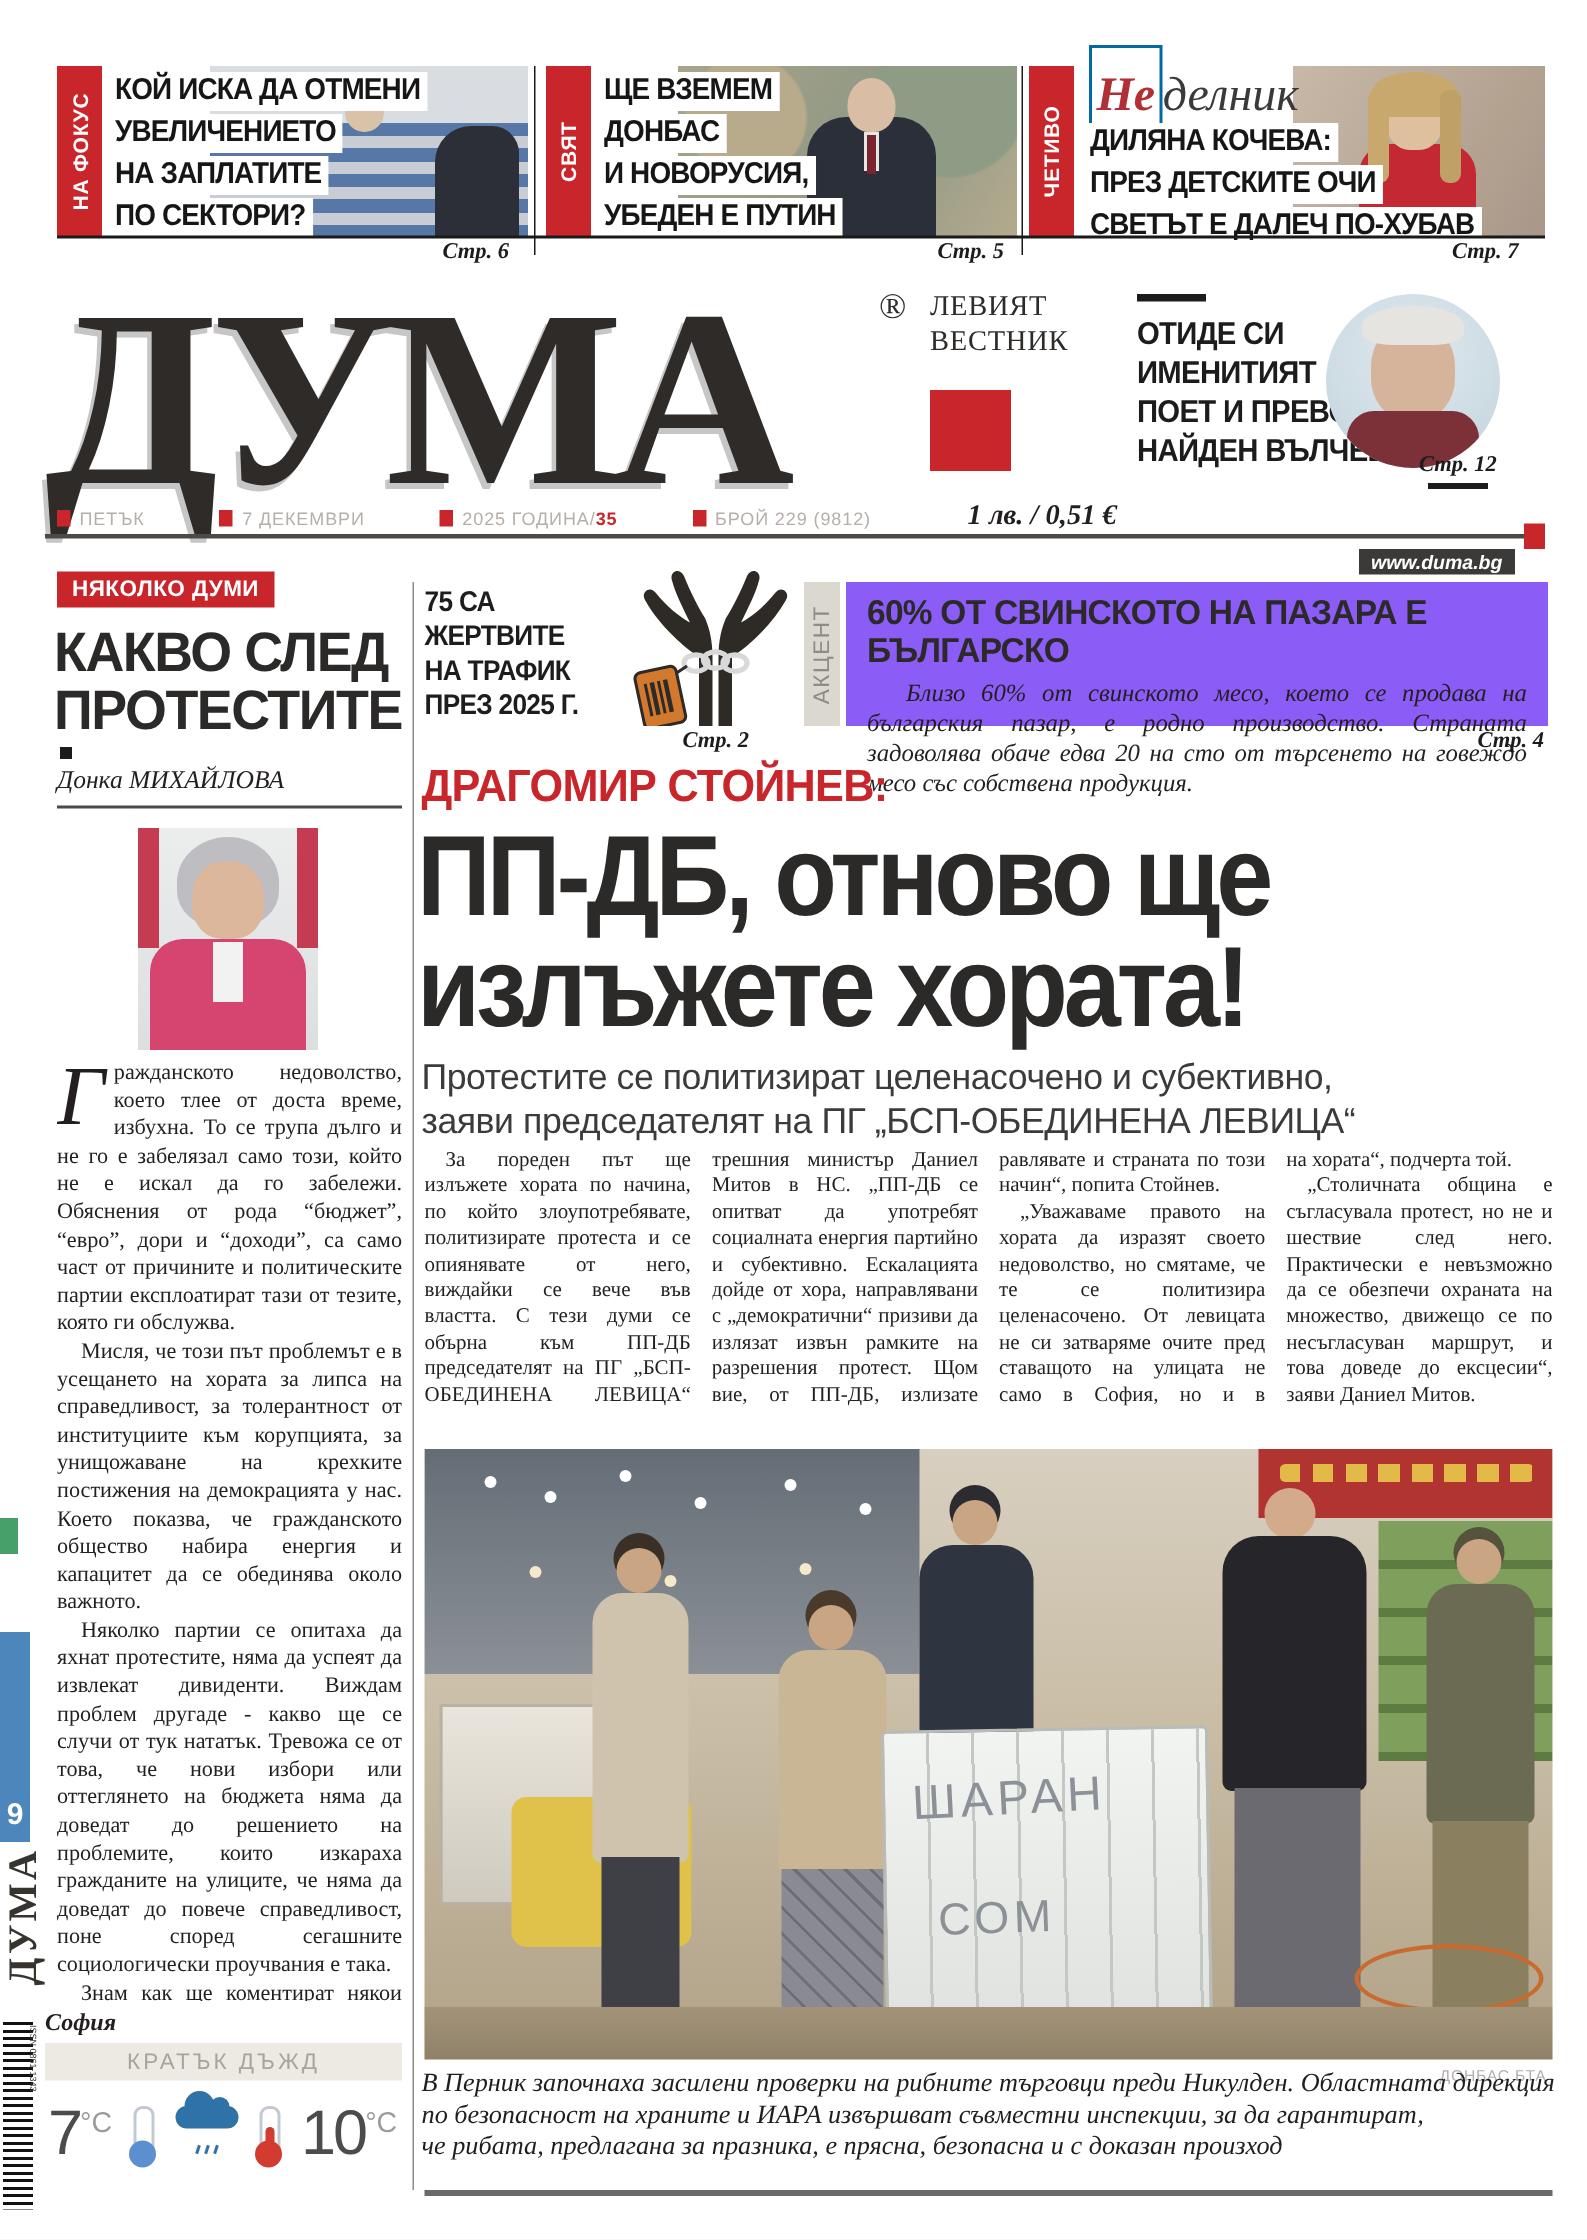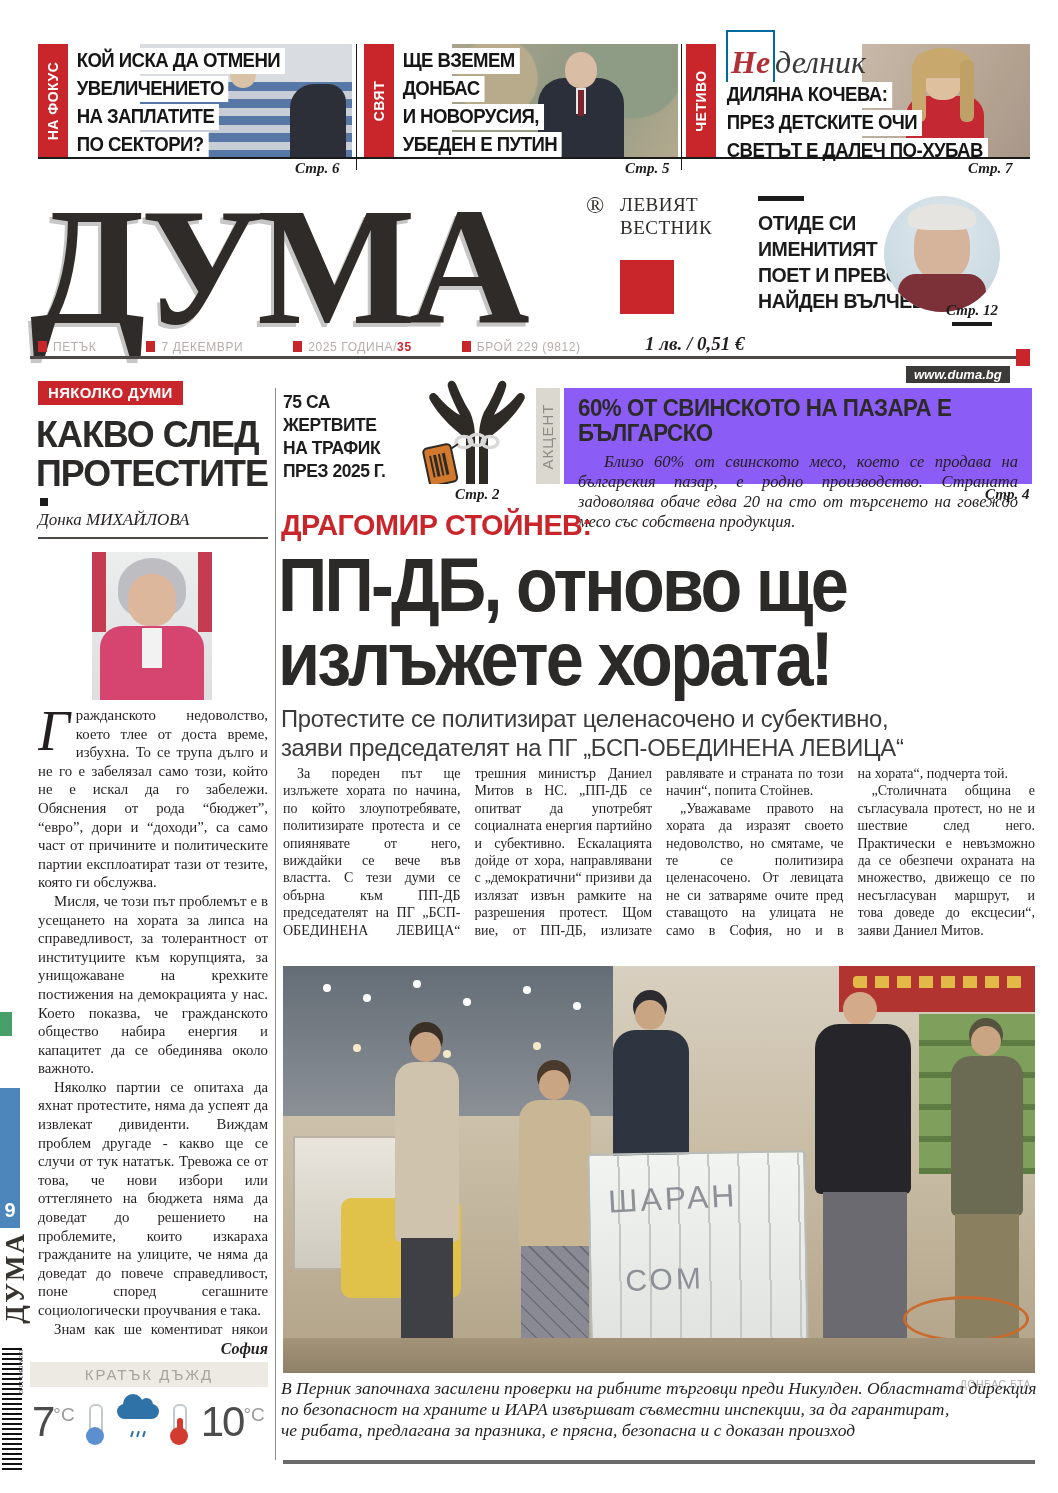--- a/index.html
+++ b/index.html
@@ -221,21 +221,21 @@
     <div class="ph" style="left:36px;top:22px;width:48px;height:52px;background:#dcb79c;border-radius:46% 46% 42% 42%;"></div>
     <div class="ph" style="left:8px;top:74px;width:104px;height:74px;background:#d64570;border-radius:22px 22px 0 0;"></div>
     <div class="ph" style="left:50px;top:76px;width:20px;height:40px;background:#f2f2f2;"></div>
   </div>
   <div class="abs optext" style="left:38px;top:706px;width:230px;height:628px;overflow:hidden;">
     <p class="first">Гражданското недоволство, което тлее от доста време, избухна. То се трупа дълго и не го е забелязал само този, който не е искал да го забележи. Обяснения от рода “бюджет”, “евро”, дори и “доходи”, са само част от причините и политическите партии експлоатират тази от тезите, която ги обслужва.</p>
     <p>Мисля, че този път проблемът е в усещането на хората за липса на справедливост, за толерантност от институциите към корупцията, за унищожаване на крехките постижения на демокрацията у нас. Което показва, че гражданското общество набира енергия и капацитет да се обединява около важното.</p>
     <p>Няколко партии се опитаха да яхнат протестите, няма да успеят да извлекат дивиденти. Виждам проблем другаде - какво ще се случи от тук нататък. Тревожа се от това, че нови избори или оттеглянето на бюджета няма да доведат до решението на проблемите, които изкараха гражданите на улиците, че няма да доведат до повече справедливост, поне според сегашните социологически проучвания е така.</p>
     <p>Знам как ще коментират някои написаното и това не ме тревожи. Пиша го, за да провокирам размисли на тема “Какво след протестите?”. И същото това гражданско общество трябва да търси отговори. Защото ако моделът се мултиплицира, недоволството, а и проблемите ни ще бъдат само временно отложени.</p>
   </div>
-  <div class="abs b it serif" style="left:30px;top:1340px;width:238px;text-align:right;font-size:16px;">София</div>
+  <div class="abs b it serif" style="left:30px;top:1340px;width:238px;text-align:left;font-size:16px;">София</div>
   <div class="abs wband" style="left:30px;top:1362px;width:238px;">КРАТЪК ДЪЖД</div>
   <div class="abs" style="left:32px;top:1392px;width:236px;height:60px;display:flex;align-items:center;gap:14px;">
     <div class="bigtemp"><span>7</span><sup><span>°</span><span>C</span></sup></div>
     <div class="thermo">
         <div class="bulb" style="background:#5b8fd0;"></div>
       </div>
     <div style="display:flex;flex-direction:column;align-items:center;">
       <div class="cloud"></div>
       <div class="rain" style="margin-top:4px;"><span></span><span></span><span></span></div>
     </div>

